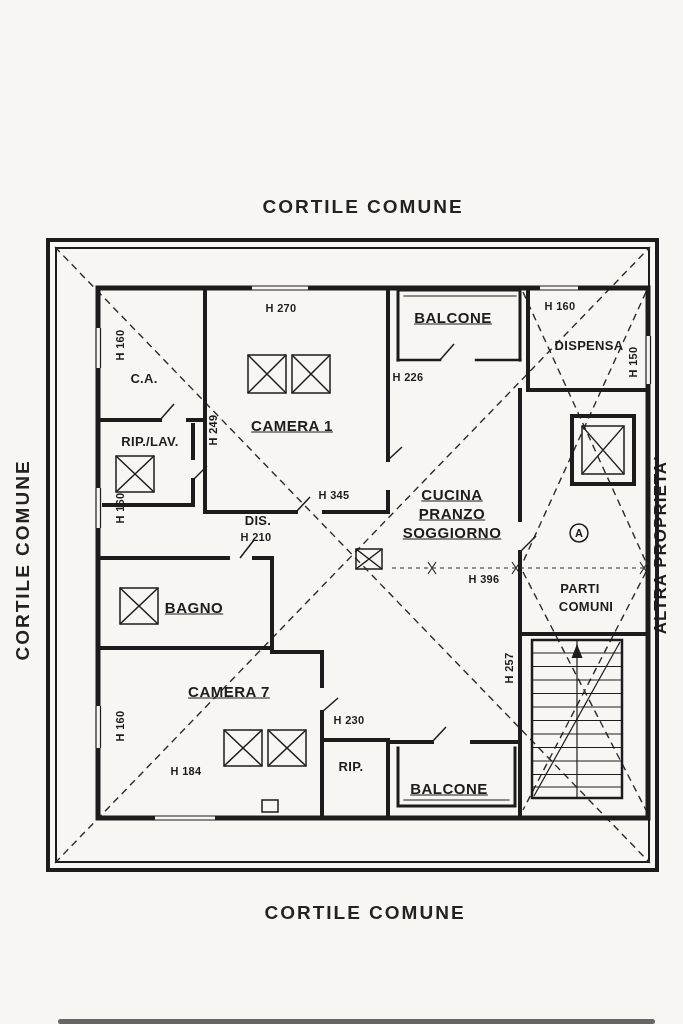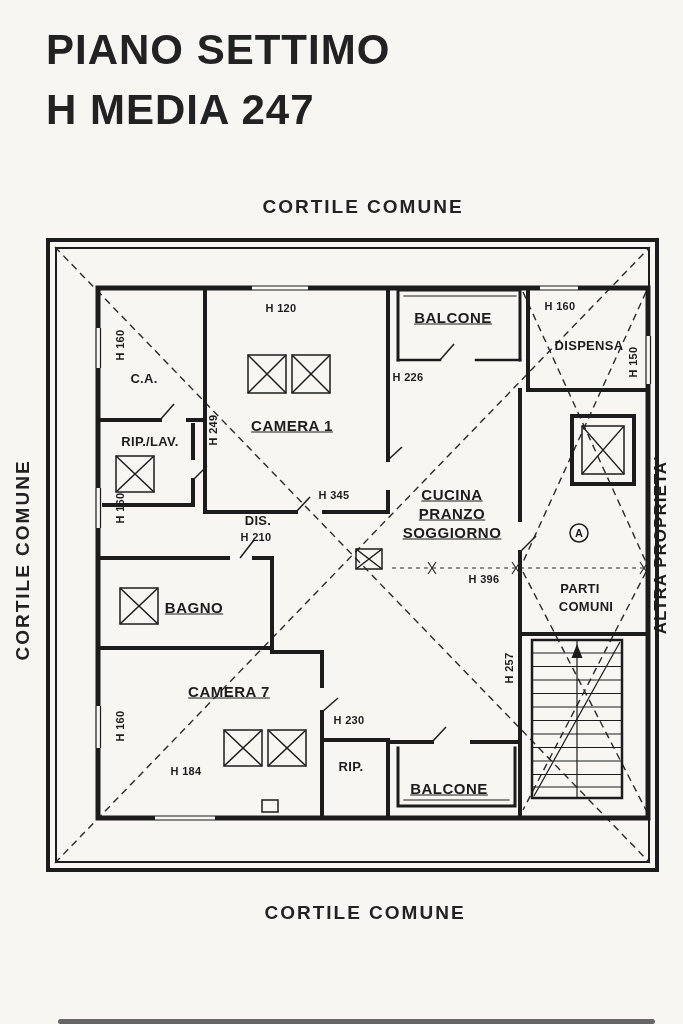--- a/index.html
+++ b/index.html
@@ -152,22 +152,20 @@
       <g stroke-width="1.2">
         <path d="M428,562 L436,574 M436,562 L428,574"></path>
         <path d="M512,562 L520,574 M520,562 L512,574"></path>
         <path d="M640,562 L648,574 M648,562 L640,574"></path>
       </g>
     </g>
 
     <circle cx="579" cy="533" r="9" stroke="#1c1c1c" stroke-width="1.5" fill="none"></circle>
   </svg>
 
-  <div class="title-line" style="left:46px;top:26px">PIANO SETTIMO</div>
-  <div class="title-line" style="left:46px;top:86px">H MEDIA 247</div>
 
   <div class="lbl edge" style="left:363px;top:206px">CORTILE COMUNE</div>
   <div class="lbl edge rot" style="left:22px;top:560px">CORTILE COMUNE</div>
   <div class="lbl edge" style="left:365px;top:912px">CORTILE COMUNE</div>
   <div class="lbl rot" style="left:660px;top:545px;font-size:17px;letter-spacing:1px">ALTRA PROPRIETA'</div>
 
   <div class="lbl room" style="left:453px;top:317px">BALCONE</div>
   <div class="lbl room-sm" style="left:589px;top:345px">DISPENSA</div>
   <div class="lbl room-sm" style="left:144px;top:378px">C.A.</div>
   <div class="lbl room-sm" style="left:150px;top:441px">RIP./LAV.</div>
@@ -176,21 +174,21 @@
   <div class="lbl room" style="left:194px;top:607px">BAGNO</div>
   <div class="lbl room" style="left:452px;top:494px">CUCINA</div>
   <div class="lbl room" style="left:452px;top:513px">PRANZO</div>
   <div class="lbl room" style="left:452px;top:532px">SOGGIORNO</div>
   <div class="lbl room-sm" style="left:580px;top:588px">PARTI</div>
   <div class="lbl room-sm" style="left:586px;top:606px">COMUNI</div>
   <div class="lbl room" style="left:229px;top:691px">CAMERA 7</div>
   <div class="lbl room-sm" style="left:351px;top:766px">RIP.</div>
   <div class="lbl room" style="left:449px;top:788px">BALCONE</div>
 
-  <div class="lbl hdim" style="left:281px;top:308px">H 120</div>
+  <div class="lbl hdim" style="left:281px;top:308px">H 270</div>
   <div class="lbl hdim rot" style="left:120px;top:345px">H 160</div>
   <div class="lbl hdim rot" style="left:120px;top:508px">H 160</div>
   <div class="lbl hdim rot" style="left:120px;top:726px">H 160</div>
   <div class="lbl hdim rot" style="left:213px;top:430px">H 249</div>
   <div class="lbl hdim" style="left:408px;top:377px">H 226</div>
   <div class="lbl hdim" style="left:560px;top:306px">H 160</div>
   <div class="lbl hdim rot" style="left:633px;top:362px">H 150</div>
   <div class="lbl hdim" style="left:334px;top:495px">H 345</div>
   <div class="lbl hdim" style="left:256px;top:537px">H 210</div>
   <div class="lbl hdim" style="left:484px;top:579px">H 396</div>

